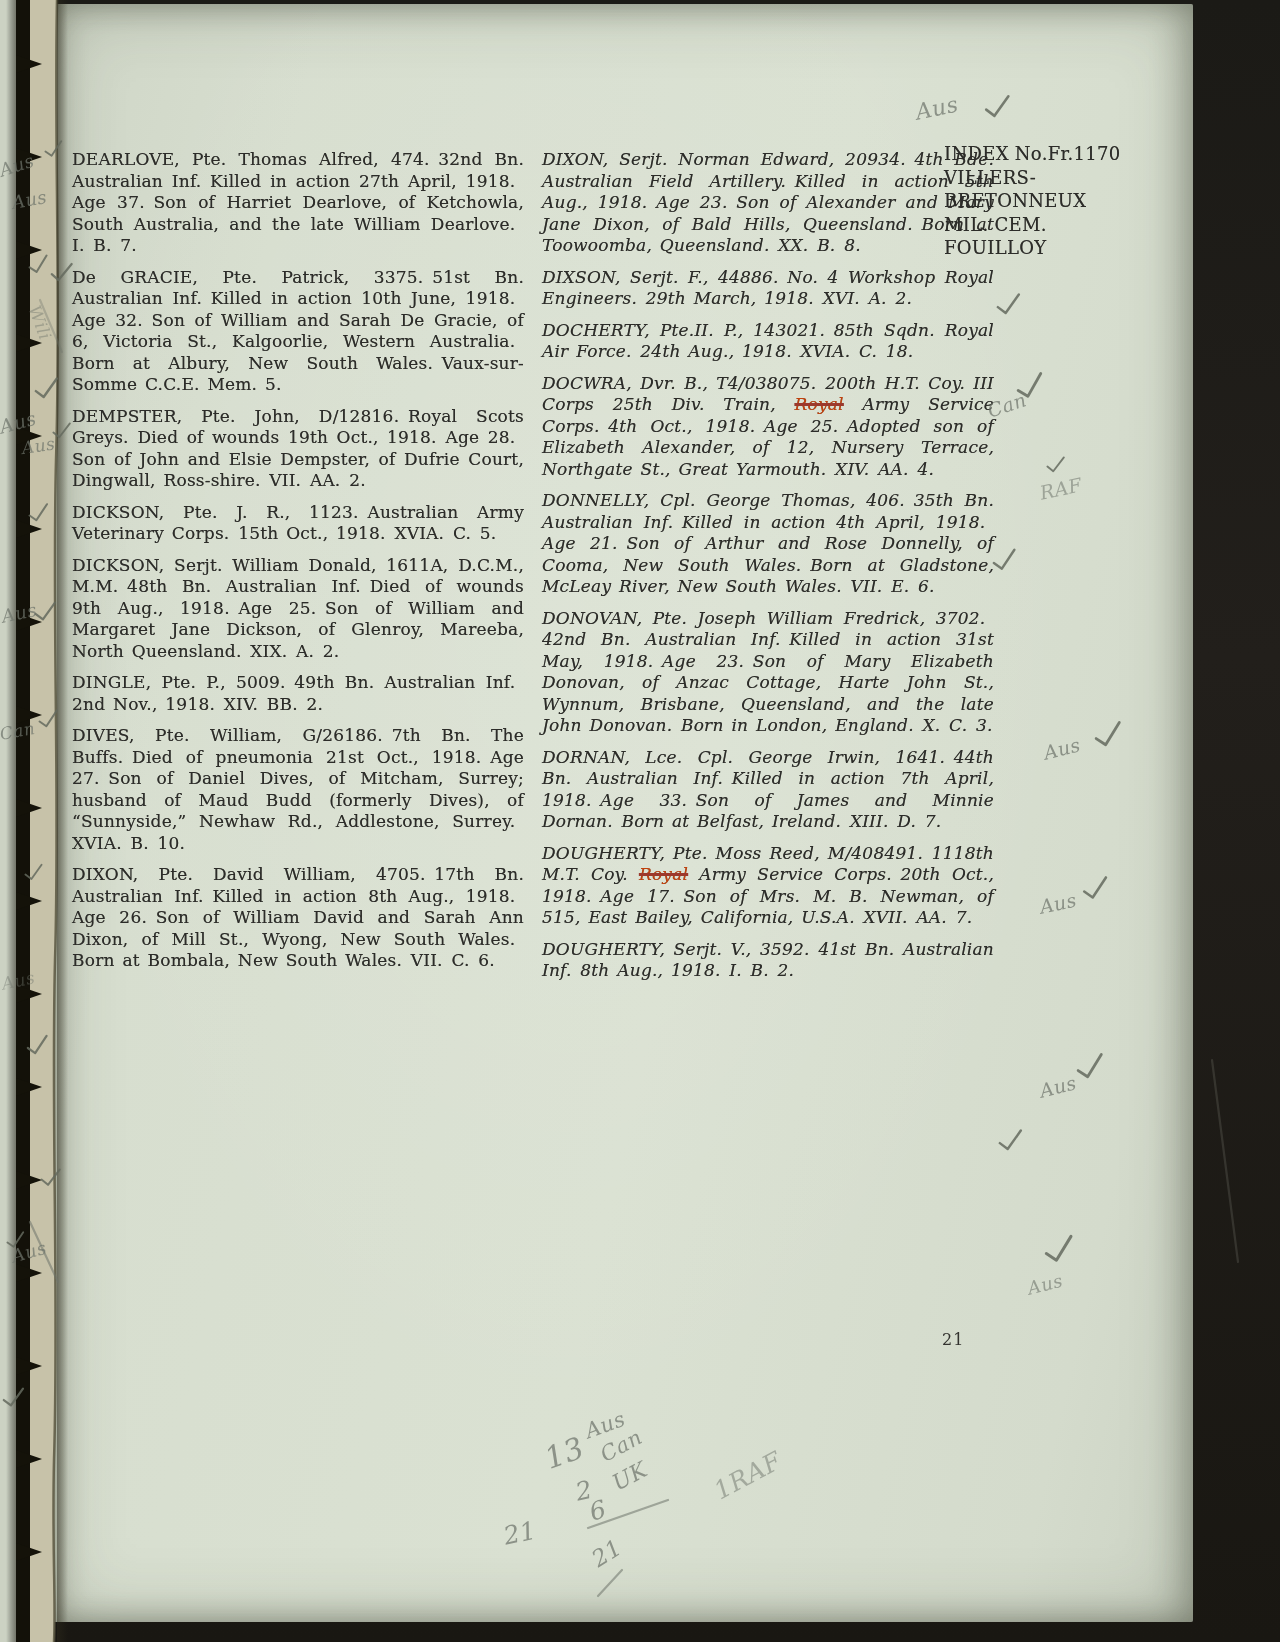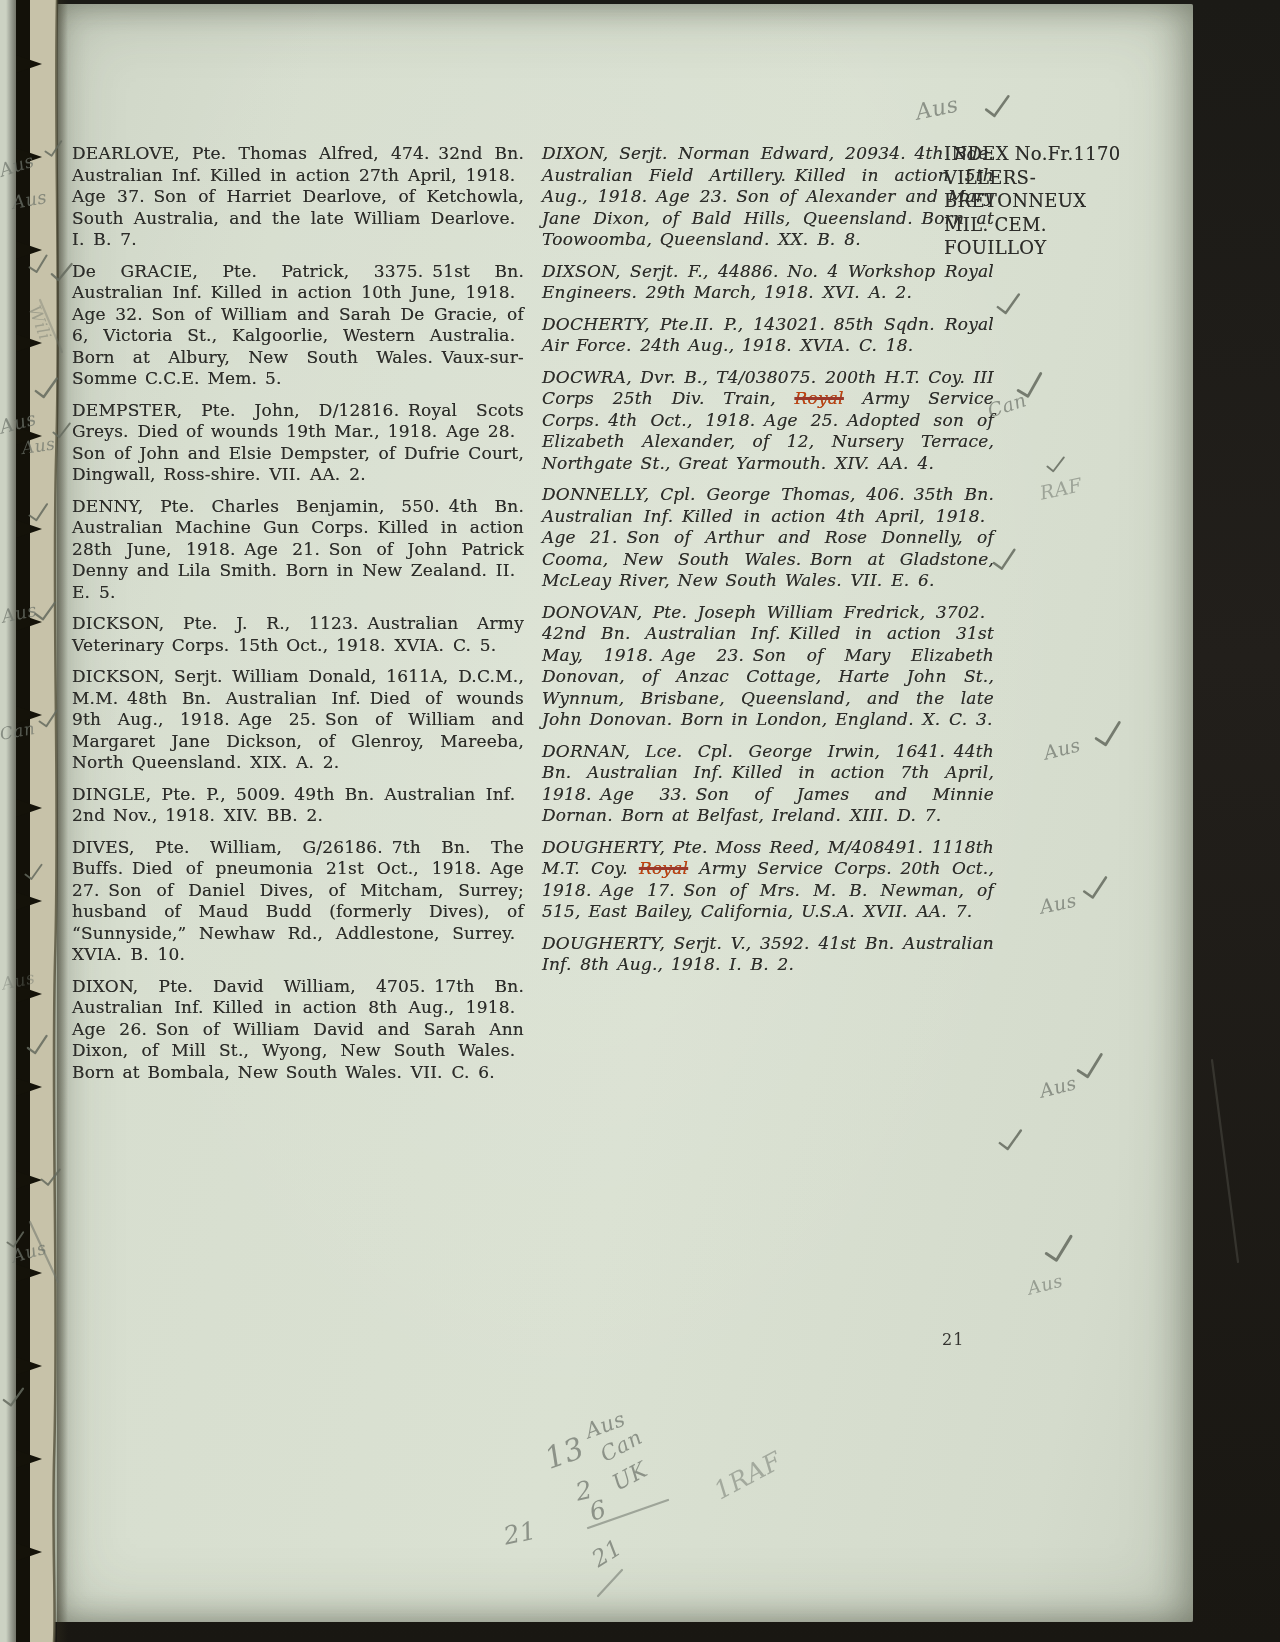--- a/index.html
+++ b/index.html
@@ -19,21 +19,21 @@
   }
   #edge-svg{position:absolute;left:0;top:0;z-index:3;}
   .col{
     position:absolute;top:141px;width:452px;z-index:4;
     color:#2c2c29;font-size:17px;line-height:21.5px;
     text-align:justify;word-spacing:2.2px;letter-spacing:.2px;
     text-shadow:0 0 .5px rgba(44,44,40,.55);
   }
   #col-left{left:72px;}
   #col-right{left:542px;font-style:italic;}
-  .entry{margin:2px 0 10px 0;}
+  .entry{margin:8px 0 10px 0;}
   .strike{
     color:#c2410c;
     text-decoration:line-through;
     text-decoration-color:#9c392c;
     text-decoration-thickness:2.5px;
   }
   .index-header{
     position:absolute;left:944px;top:142px;width:200px;z-index:4;
     color:#2c2c29;font-size:18px;line-height:23.5px;letter-spacing:.3px;
     text-shadow:0 0 .5px rgba(44,44,40,.55);
@@ -91,22 +91,21 @@
       <polygon points="16,1171 42,1180 16,1189" fill="#141209"></polygon>
       <polygon points="16,1264 42,1273 16,1282" fill="#141209"></polygon>
       <polygon points="16,1357 42,1366 16,1375" fill="#141209"></polygon>
       <polygon points="16,1450 42,1459 16,1468" fill="#141209"></polygon>
       <polygon points="16,1543 42,1552 16,1561" fill="#141209"></polygon>
     </svg>
 
   <div class="col" id="col-left">
       <p class="entry">DEARLOVE, Pte. Thomas Alfred, 474. 32nd Bn. Australian Inf. Killed in action 27th April, 1918. Age 37. Son of Harriet Dearlove, of Ketchowla, South Australia, and the late William Dearlove. I. B. 7.</p>
       <p class="entry">De GRACIE, Pte. Patrick, 3375. 51st Bn. Australian Inf. Killed in action 10th June, 1918. Age 32. Son of William and Sarah De Gracie, of 6, Victoria St., Kalgoorlie, Western Australia. Born at Albury, New South Wales. Vaux-sur-Somme C.C.E. Mem. 5.</p>
-      <p class="entry">DEMPSTER, Pte. John, D/12816. Royal Scots Greys. Died of wounds 19th Mar., 1918. Age 28. Son of John and Elsie Dempster, of Dufrie Court, Dingwall, Ross-shire. VII. AA. 2.</p>
-      <p class="entry">DENNY, Pte. Charles Benjamin, 550. 4th Bn. Australian Machine Gun Corps. Killed in action 28th June, 1918. Age 21. Son of John Patrick Denny and Lila Smith. Born in New Zealand. II. E. 5.</p>
+      <p class="entry">DEMPSTER, Pte. John, D/12816. Royal Scots Greys. Died of wounds 19th Oct., 1918. Age 28. Son of John and Elsie Dempster, of Dufrie Court, Dingwall, Ross-shire. VII. AA. 2.</p>
       <p class="entry">DICKSON, Pte. J. R., 1123. Australian Army Veterinary Corps. 15th Oct., 1918. XVIA. C. 5.</p>
       <p class="entry">DICKSON, Serjt. William Donald, 1611A, D.C.M., M.M. 48th Bn. Australian Inf. Died of wounds 9th Aug., 1918. Age 25. Son of William and Margaret Jane Dickson, of Glenroy, Mareeba, North Queensland. XIX. A. 2.</p>
       <p class="entry">DINGLE, Pte. P., 5009. 49th Bn. Australian Inf. 2nd Nov., 1918. XIV. BB. 2.</p>
       <p class="entry">DIVES, Pte. William, G/26186. 7th Bn. The Buffs. Died of pneumonia 21st Oct., 1918. Age 27. Son of Daniel Dives, of Mitcham, Surrey; husband of Maud Budd (formerly Dives), of “Sunnyside,” Newhaw Rd., Addlestone, Surrey. XVIA. B. 10.</p>
       <p class="entry">DIXON, Pte. David William, 4705. 17th Bn. Australian Inf. Killed in action 8th Aug., 1918. Age 26. Son of William David and Sarah Ann Dixon, of Mill St., Wyong, New South Wales. Born at Bombala, New South Wales. VII. C. 6.</p>
     </div>
 
   <div class="col" id="col-right">
       <p class="entry">DIXON, Serjt. Norman Edward, 20934. 4th Bde. Australian Field Artillery. Killed in action 5th Aug., 1918. Age 23. Son of Alexander and Mary Jane Dixon, of Bald Hills, Queensland. Born at Toowoomba, Queensland. XX. B. 8.</p>
       <p class="entry">DIXSON, Serjt. F., 44886. No. 4 Workshop Royal Engineers. 29th March, 1918. XVI. A. 2.</p>

